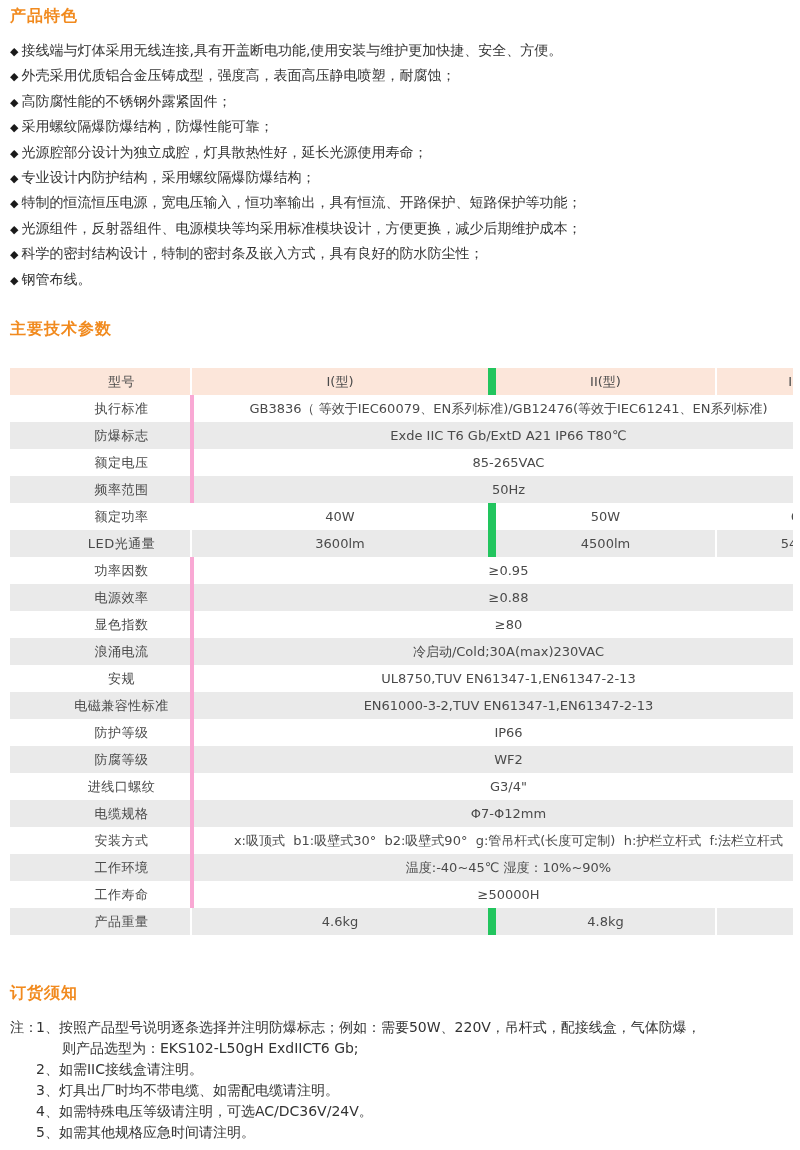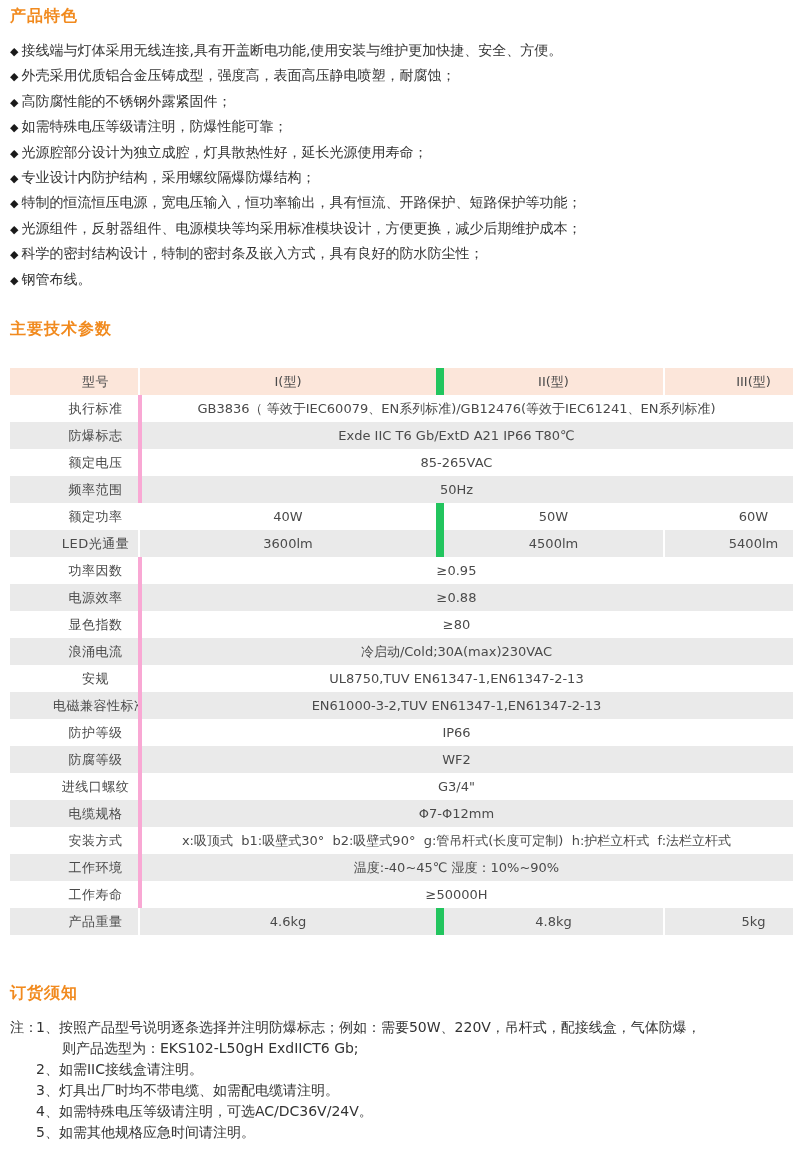--- a/index.html
+++ b/index.html
@@ -20,21 +20,21 @@
   
   .features { position:absolute; left:10px; top:38px; margin:0; padding:0; list-style:none; }
   .features li { height:25.4px; line-height:25.4px; font-size:14px; color:#333; white-space:nowrap; }
   .features .diamond { font-size:11px; color:#1a1a1a; margin-right:3px; }
 
   
   .spec-table { position:absolute; left:10px; top:368px; width:783px; overflow:hidden; }
   .trow { display:flex; flex-wrap:nowrap; width:833px; height:27px; line-height:27px;
           font-size:13px; color:var(--table-text,#4a4a4a); }
   .trow > div { box-sizing:border-box; flex:0 0 auto; text-align:center; white-space:pre; overflow:hidden; }
-  .c-label { width:128px; text-align:left; padding-left:43px; letter-spacing:0.5px; }
+  .c-label { width:180px; text-align:left; padding-left:43px; letter-spacing:0.5px; }
   .c-span  { width:633px; border-left:4px solid #f9a8d4; }
   .c1 { width:298px; border-left:2px solid #fff; }
   .c2 { width:227px; border-left:8px solid #22c55e; }
   .c3 { width:179px; border-left:2px solid #fff; }
   .r-head  { background:var(--head-bg,#fce6da); }
   .r-gray  { background:var(--gray-row,#eaeaea); }
   .r-white { background:#ffffff; }
 
   
   .notes { position:absolute; left:10px; top:1017px; font-size:14px; color:#333; }
@@ -46,21 +46,21 @@
 </head>
 <body>
 
 <div class="page" style="--accent: #f18a1e; --head-bg: #fce6da; --gray-row: #eaeaea; --table-text: #4a4a4a; --body-text: #3a3a3a;">
   <h2 class="sec-title" id="title-features">产品特色</h2>
 
   <ul class="features">
       <li><span class="diamond">◆</span><span>接线端与灯体采用无线连接,具有开盖断电功能,使用安装与维护更加快捷、安全、方便。</span></li>
       <li><span class="diamond">◆</span><span>外壳采用优质铝合金压铸成型，强度高，表面高压静电喷塑，耐腐蚀；</span></li>
       <li><span class="diamond">◆</span><span>高防腐性能的不锈钢外露紧固件；</span></li>
-      <li><span class="diamond">◆</span><span>如需特殊电压等级请注明，防爆性能可靠；</span></li>
+      <li><span class="diamond">◆</span><span>采用螺纹隔爆防爆结构，防爆性能可靠；</span></li>
       <li><span class="diamond">◆</span><span>光源腔部分设计为独立成腔，灯具散热性好，延长光源使用寿命；</span></li>
       <li><span class="diamond">◆</span><span>专业设计内防护结构，采用螺纹隔爆防爆结构；</span></li>
       <li><span class="diamond">◆</span><span>特制的恒流恒压电源，宽电压输入，恒功率输出，具有恒流、开路保护、短路保护等功能；</span></li>
       <li><span class="diamond">◆</span><span>光源组件，反射器组件、电源模块等均采用标准模块设计，方便更换，减少后期维护成本；</span></li>
       <li><span class="diamond">◆</span><span>科学的密封结构设计，特制的密封条及嵌入方式，具有良好的防水防尘性；</span></li>
       <li><span class="diamond">◆</span><span>钢管布线。</span></li>
     </ul>
 
   <h2 class="sec-title" id="title-specs">主要技术参数</h2>
 

